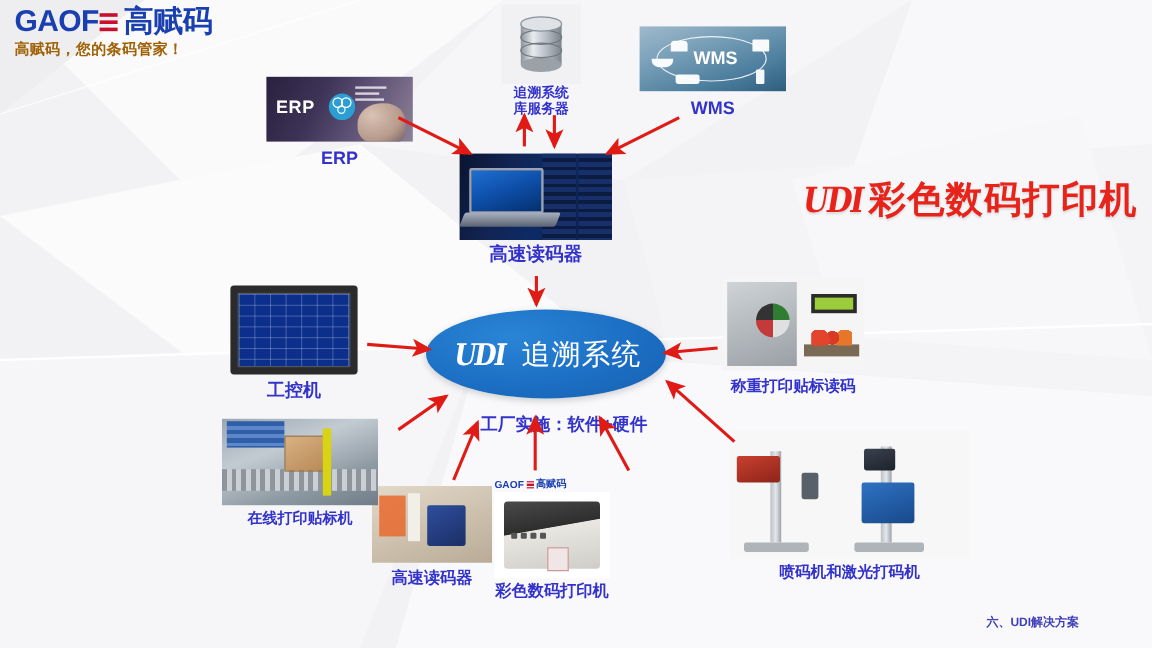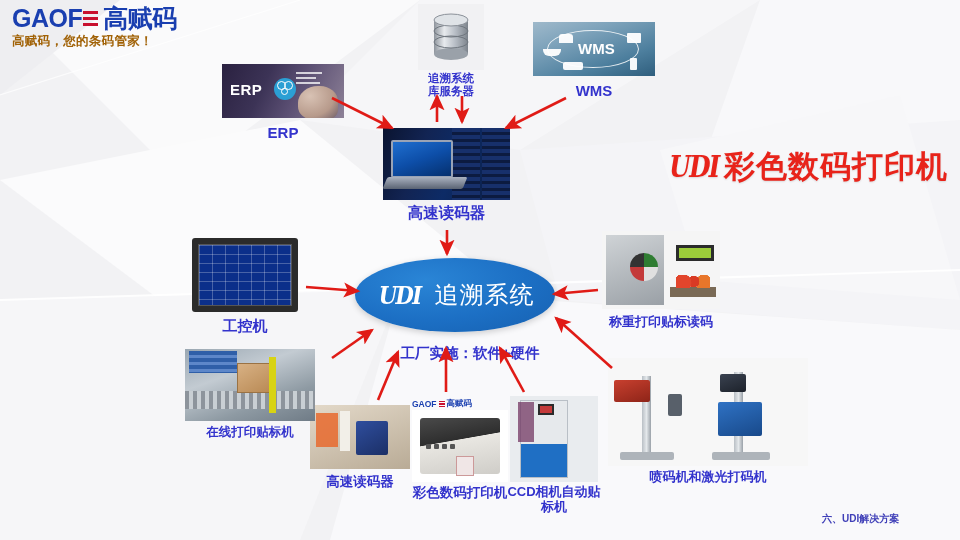--- a/index.html
+++ b/index.html
@@ -371,28 +371,20 @@
           <i></i>
           <i></i>
           <i></i>
           <i></i>
         </span>
       <span class="cp-label"></span>
     </div>
     <div class="caption">彩色数码打印机</div>
   </div>
 
-  <div class="node" id="ccd">
-    <div class="thumb">
-      <span class="ccd-cab"></span>
-      <span class="ccd-win"></span>
-      <span class="ccd-hmi"></span>
-    </div>
-    <div class="caption">CCD相机自动贴标机</div>
-  </div>
 
   <div class="node" id="weigh">
     <div class="thumb">
       <span class="wg-mach"></span>
       <span class="wg-reel"></span>
       <span class="wg-disp"></span>
       <span class="wg-scale"></span>
       <span class="wg-veg"></span>
     </div>
     <div class="caption">称重打印贴标读码</div>

